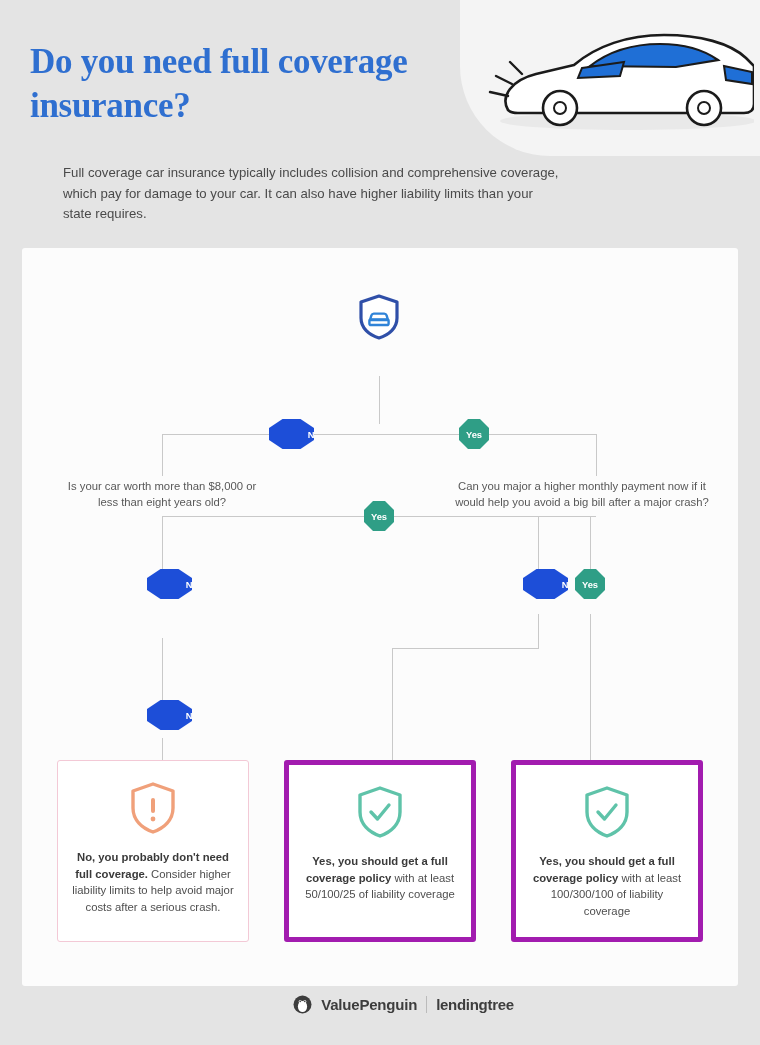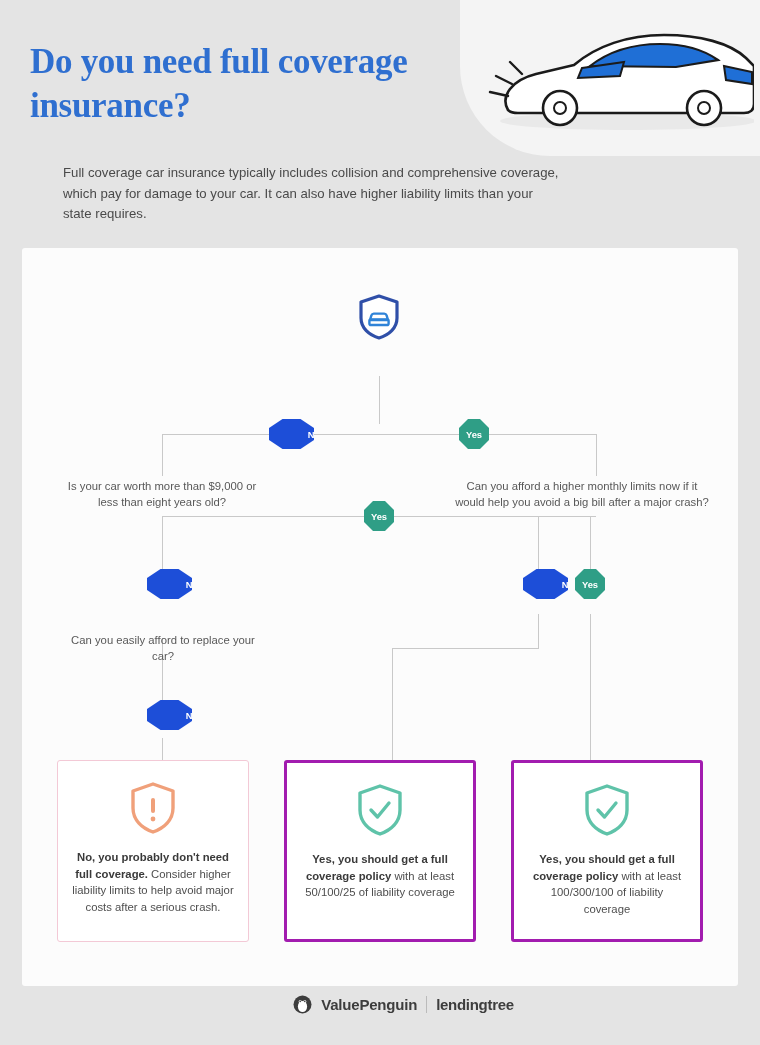--- a/index.html
+++ b/index.html
@@ -60,21 +60,21 @@
     display: flex; align-items: center; justify-content: center;
     font-size: 9.4px; font-weight: 700; color: #ffffff;
     clip-path: polygon(30% 0%,70% 0%,100% 30%,100% 70%,70% 100%,30% 100%,0% 70%,0% 30%);
   }
   .badge.no  { background: #1d4ed8; padding-left: 45px; }
   .badge.yes { background: #2f9e86; }
 
   
   .result {
     position: absolute; width: 192px; height: 182px;
-    background: #ffffff; border: 3px solid #a21caf; border-radius: 3px;
+    background: #ffffff; border: 5px solid #a21caf; border-radius: 3px;
     padding: 20px 14px 0; text-align: center;
   }
   .result.warn { border: 1px solid #f3c9d6; }
   .result .rtext {
     font-size: 11.3px; line-height: 1.47; color: #4e4e4e; margin-top: 14px;
   }
   .result .rtext b { font-weight: 700; color: #3a3a3a; }
 
   
   .footer {
@@ -138,37 +138,34 @@
         <path d="M12 26 L13.4 21.4 C13.8 20.2 14.6 19.6 15.8 19.6 H26.2 C27.4 19.6 28.2 20.2 28.6 21.4 L30 26 Z" fill="none" stroke="#2f83d8" stroke-width="2.4" stroke-linejoin="round"></path>
         <rect x="11.4" y="25.4" width="19.2" height="5.6" rx="1.6" fill="none" stroke="#2f83d8" stroke-width="2.4"></rect>
       </svg>
     </div>
 
     <div class="badge no" style="left:247px; top:171px;">No</div>
 
     <div class="badge yes" style="left:437px; top:171px;">Yes</div>
 
     <div class="qnode" style="left:42px; top:230px; width:196px;">
-      <div class="qtext">Is your car worth more than $9,000 or less than eight years old?</div>
+      <div class="qtext">Is your car worth more than $8,000 or less than eight years old?</div>
     </div>
 
     <div class="qnode" style="left:430px; top:230px; width:260px;">
-      <div class="qtext">Can you afford a higher monthly limits now if it would help you avoid a big bill after a major crash?</div>
+      <div class="qtext">Can you major a higher monthly payment now if it would help you avoid a big bill after a major crash?</div>
     </div>
 
     <div class="badge yes" style="left:342px; top:253px;">Yes</div>
 
     <div class="badge no" style="left:125px; top:321px;">No</div>
 
     <div class="badge no" style="left:501px; top:321px;">No</div>
     <div class="badge yes" style="left:553px; top:321px;">Yes</div>
 
-    <div class="qnode" style="left:48px; top:384px; width:186px;">
-      <div class="qtext">Can you easily afford to replace your car?</div>
-    </div>
 
     <div class="badge no" style="left:125px; top:452px;">No</div>
 
     <div class="result warn" style="left:35px; top:512px;">
       <svg class="shield" width="48" height="54" viewBox="0 0 48 54">
         <path d="M24 3 L44 10 V27 C44 39 35 47 24 51 C13 47 4 39 4 27 V10 Z" fill="#ffffff" stroke="#f0a07a" stroke-width="3.4" stroke-linejoin="round"></path>
         <rect x="22" y="17" width="4" height="15" rx="2" fill="#f0a07a"></rect>
         <circle cx="24" cy="38" r="2.4" fill="#f0a07a"></circle>
       </svg>
       <div class="rtext">

